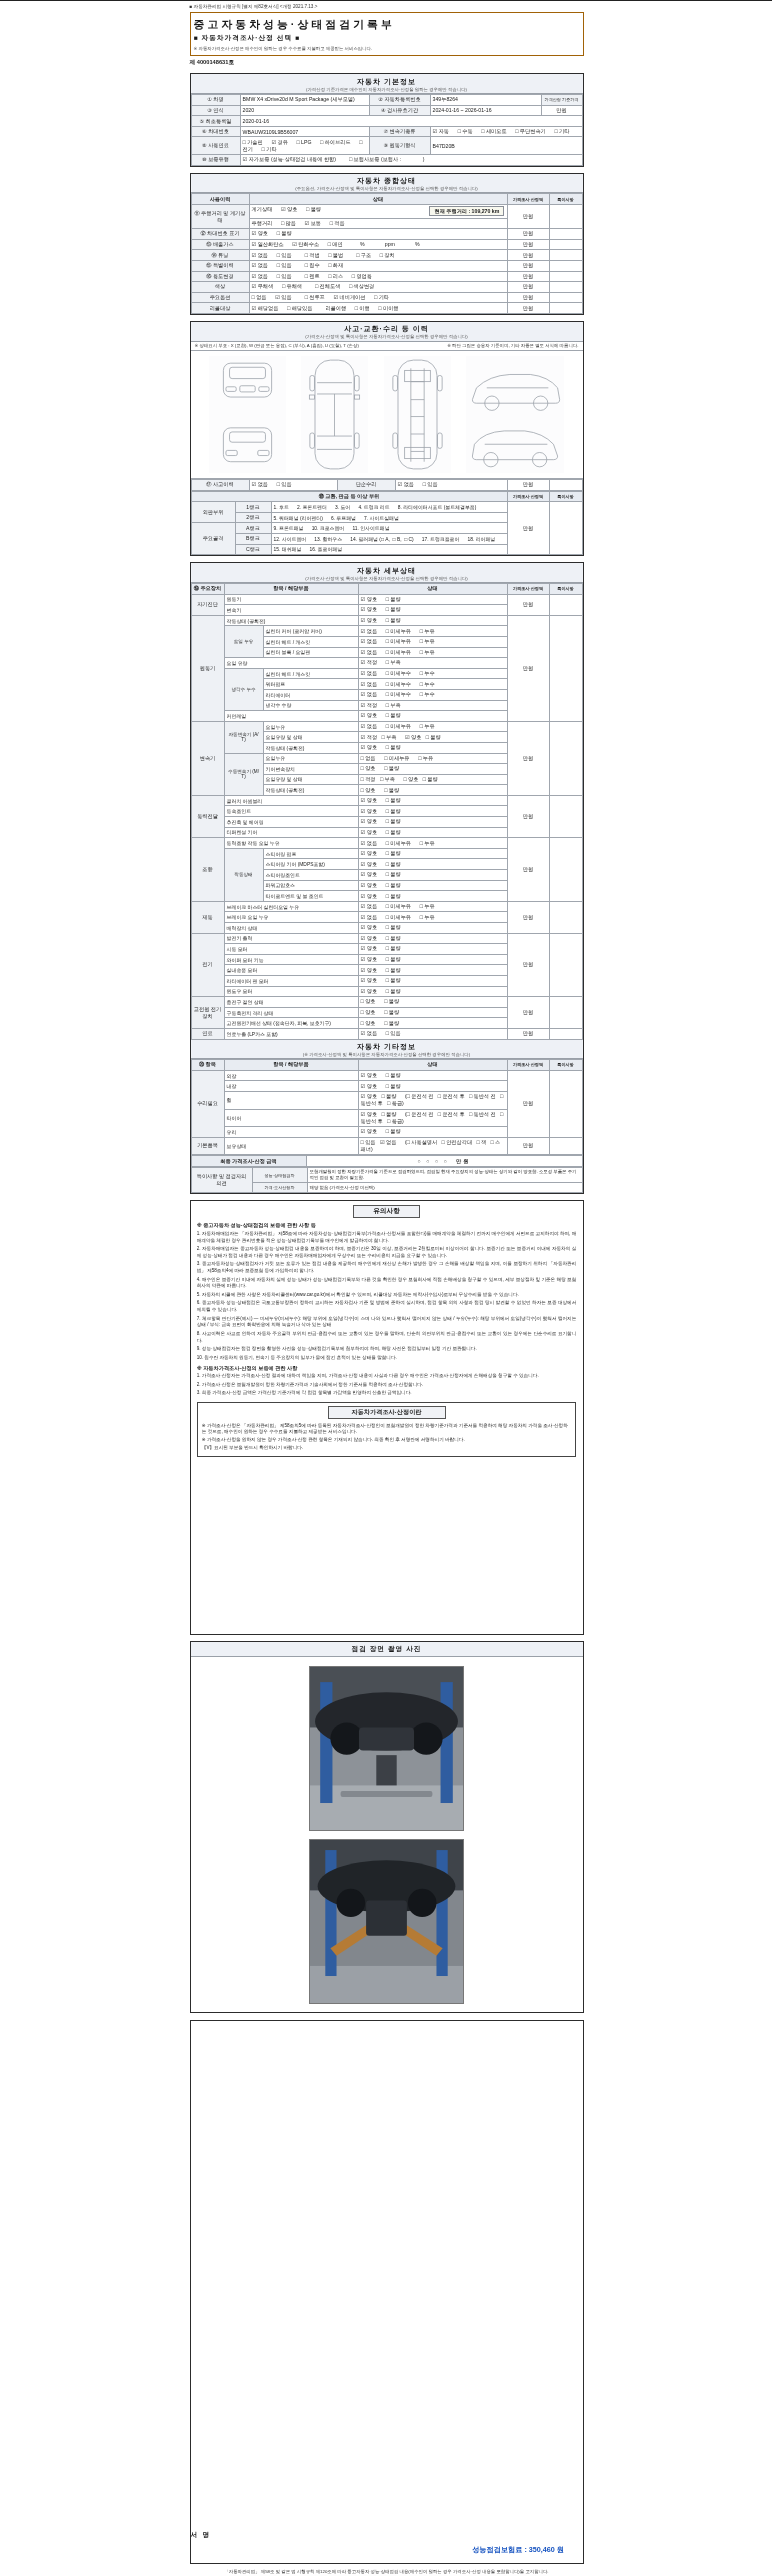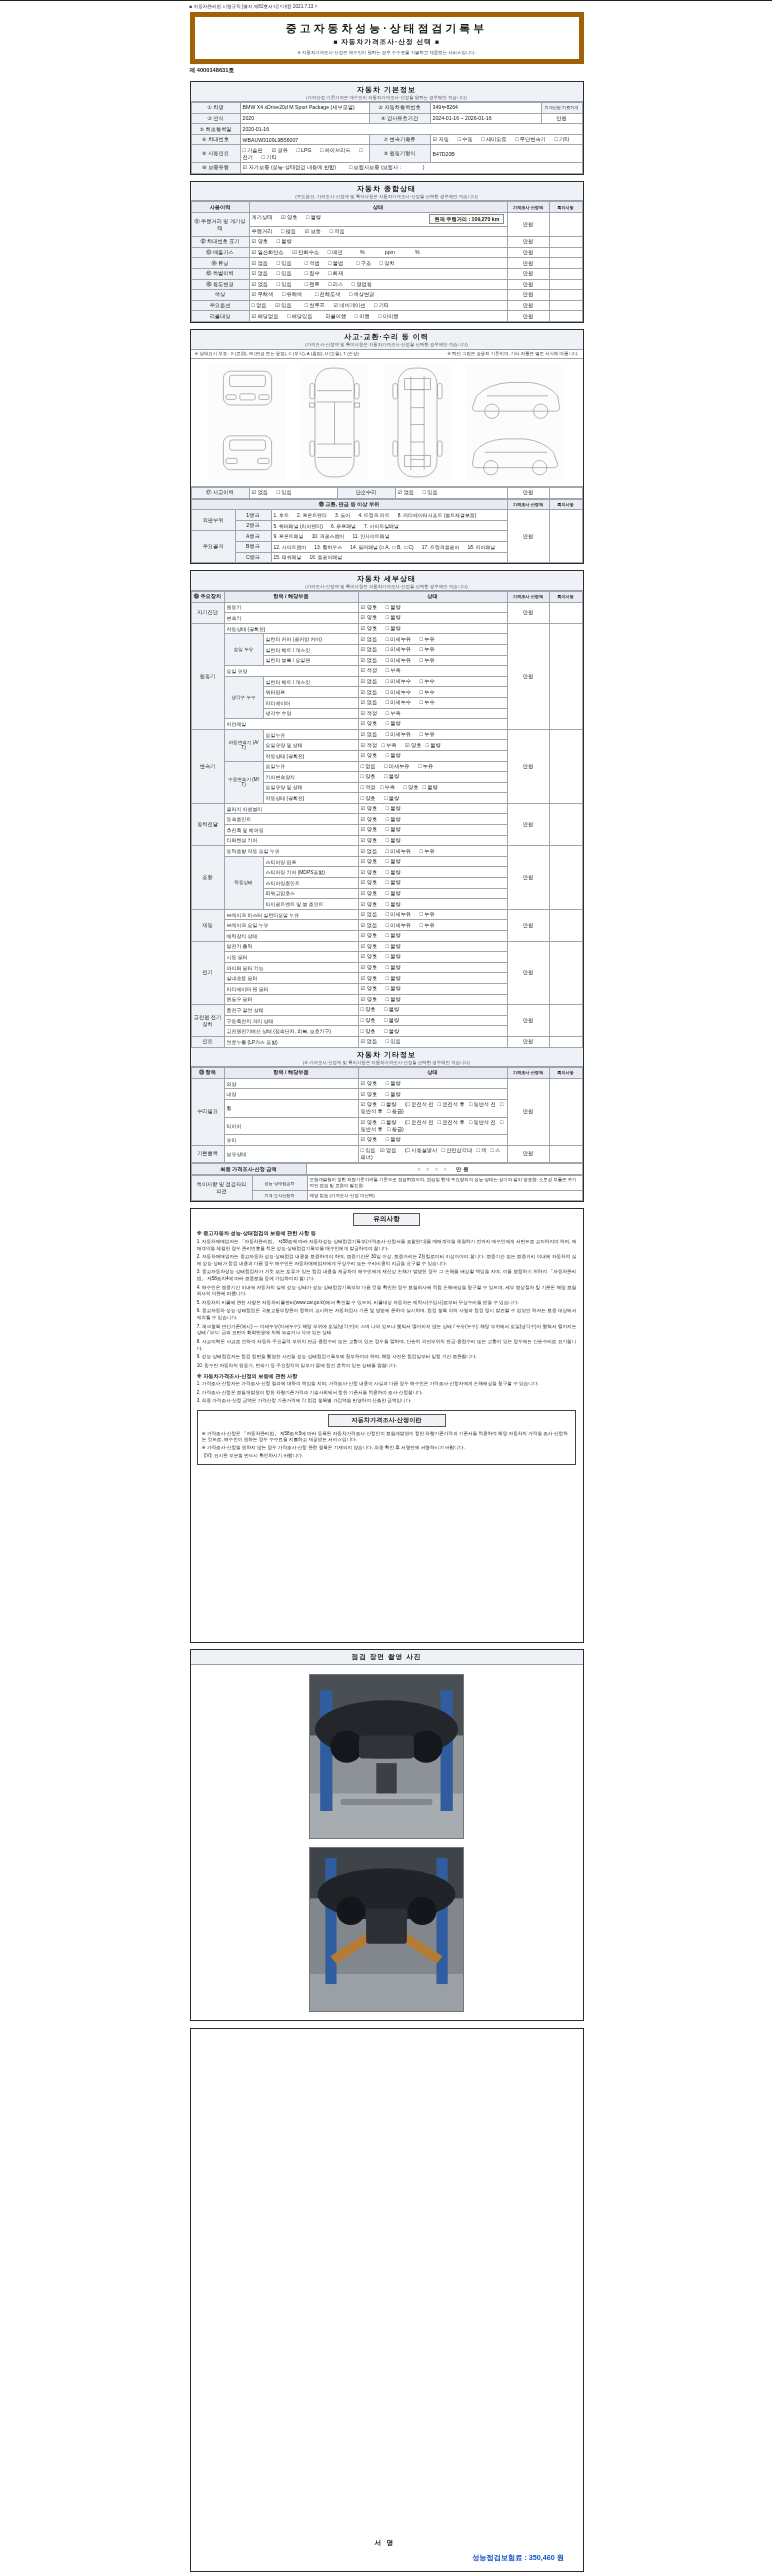--- a/index.html
+++ b/index.html
@@ -1,21 +1,21 @@
 <!DOCTYPE html>
 <html style="font-size:8.2px"><head>
 <meta charset="utf-8">
 <style>
 *{box-sizing:border-box;margin:0;padding:0;}
 html,body{width:773px;}
 body{height:2576px;background:#ffffff;font-family:"Liberation Sans","DejaVu Sans",sans-serif;color:#1a1a1a;overflow:hidden;}
 .topbar{height:1px;background:#222;}
 .doc{width:394px;margin:0 auto;padding-top:2.1px;}
 .form-ref{font-size:4.6px;color:#333;margin:1px 0 2.6px;}
-.header-box{border:5px solid #a16207;text-align:center;padding:5.2px 3.1px 3.6px;background:#fff;}
+.header-box{border:1px solid #a16207;text-align:left;padding:5.2px 3.1px 3.6px;background:#fff;}
 .main-title{font-size:10.8px;font-weight:bold;letter-spacing:3.1px;}
 .sub-title{font-size:6.7px;font-weight:bold;margin-top:2.6px;letter-spacing:1px;}
 .title-note{font-size:4.4px;color:#444;margin-top:2.6px;}
 .doc-no{font-size:5.7px;font-weight:bold;margin:3.6px 0 1px;}
 .sec{border:0.8px solid #2c2c2c;margin-top:6.2px;background:#fff;}
 .sec-head{background:#eef1f6;border-bottom:0.5px solid #9aa0a8;text-align:center;padding:2.1px 1px 1.5px;}
 .sec-title{font-size:7px;font-weight:bold;letter-spacing:1px;}
 .sec-note{font-size:4.4px;color:#555;}
 .tbl{width:100%;border-collapse:collapse;table-layout:fixed;font-size:5.2px;}
 .tbl th,.tbl td{border:0.5px solid #a0a6ae;padding:1.3px 2.1px;vertical-align:middle;white-space:pre-wrap;word-break:break-all;}
@@ -35,21 +35,21 @@
 .notice-sec{margin-top:6.2px;border:0.8px solid #2c2c2c;padding:4.1px 6.2px 5.2px;min-height:435px;background:#fff;}
 .notice-title{text-align:center;font-weight:bold;font-size:6.7px;border:0.5px solid #555;width:67px;margin:0 auto 4.1px;padding:1px 0;background:#f0f2f6;}
 .notice-h{font-size:5.2px;font-weight:bold;margin:3.6px 0 1.5px;}
 .notice-item{font-size:4.6px;line-height:1.5;color:#222;margin:1.5px 0;text-align:justify;}
 .def-box{border:0.6px solid #444;margin-top:5.2px;padding:3.1px 4.1px;}
 .def-title{text-align:center;font-weight:bold;font-size:6.2px;border:0.5px solid #555;width:118px;margin:0 auto 3.1px;padding:1px 0;background:#f0f2f6;}
 .def-line{font-size:4.6px;line-height:1.5;margin:1px 0;}
 .photo-head{background:#eef1f6;border-bottom:0.5px solid #9aa0a8;text-align:center;padding:2.6px 0;font-weight:bold;font-size:6.7px;letter-spacing:1px;}
 .photo-body{display:flex;flex-direction:column;align-items:center;gap:7.2px;padding:8.2px 0;height:355px;}
 .photo{width:155px;height:167px;border:0.5px solid #777;display:block;}
-.sign-sec{height:544px;display:flex;flex-direction:column;justify-content:flex-end;align-items:center;padding-bottom:7.2px;}
+.sign-sec{height:544px;display:flex;flex-direction:column;justify-content:flex-end;padding-bottom:7.2px;}
 .sign-label{font-size:6.7px;font-weight:bold;letter-spacing:5.2px;margin-bottom:5.2px;}
 .sign-premium{align-self:flex-end;margin-right:18.5px;color:#1552c0;font-weight:bold;font-size:7.2px;}
 .footer{margin-top:4.1px;text-align:center;font-size:4.4px;color:#333;line-height:1.7;}
 </style>
 </head>
 <body>
 
 <div class="topbar"></div>
 
 <div class="doc">

